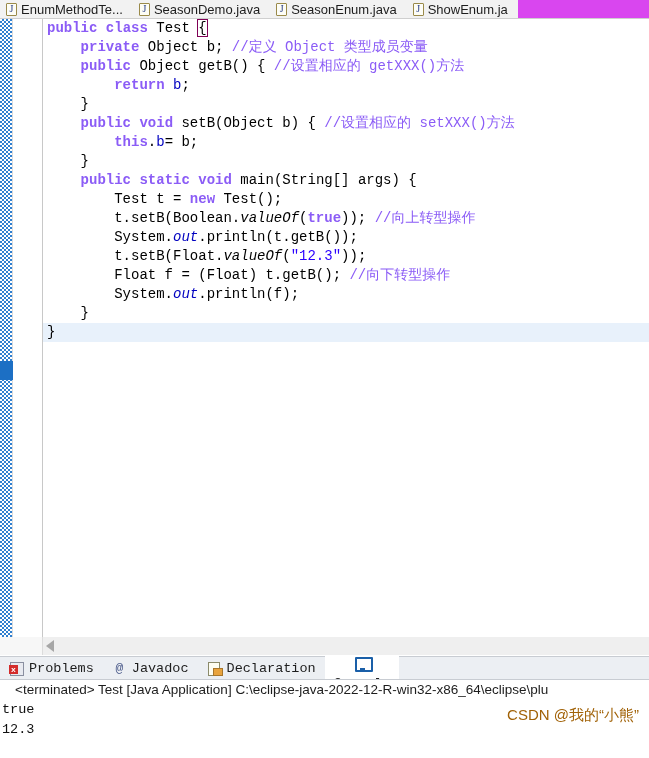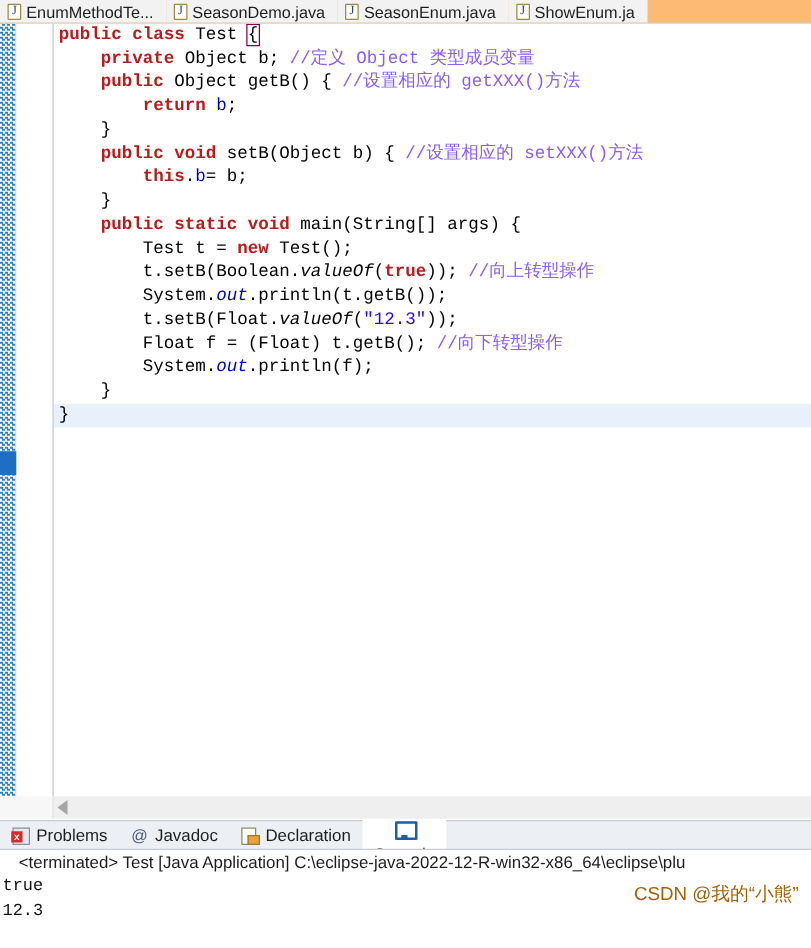--- a/index.html
+++ b/index.html
@@ -8,21 +8,21 @@
     width: 649px; height: 758px;
     overflow: hidden;
     background: #ffffff;
     font-family: "Liberation Sans", sans-serif;
   }
   #app { position: relative; width: 649px; height: 758px; background: #ffffff; }
 
   
   .tabbar {
     position: absolute; left: 0; top: 0; width: 649px; height: 19px;
-    background: #fdba74;
+    background: #d946ef;
     border-bottom: 1px solid #cfcfcf;
     display: flex; align-items: center;
     overflow: hidden;
     text-align: right;
   }
   .tab {
     display: flex; align-items: center; gap: 4px;
     height: 19px; padding: 0 10px 0 6px;
     font-size: 13px; color: #1d1d1d; white-space: nowrap;
     background: #f2f2f2;
@@ -68,21 +68,21 @@
     font-family: "Liberation Mono", monospace;
     font-size: 14px;
     white-space: pre;
     color: #000000;
   }
   .row.cur { background: #e8f1fb; }
 
   .codetext { padding-left: 4px; }
 
   
-  .kw   { color: #b91c1c; font-weight: bold; }
+  .kw   { color: #8b5cf6; font-weight: bold; }
   .cmt  { color: #8b5cf6; }
   .str  { color: #2a00ff; }
   .fld  { color: #0000c0; }
   .sfld { color: #0000c0; font-weight: normal; font-style: italic; }
   .smth { font-style: italic; }
   .brk  { outline: 1px solid #7f0055; }
 
   
   .hscroll {
     position: absolute; left: 0; top: 637px; width: 649px; height: 18px;
@@ -105,21 +105,21 @@
   
   .viewtabs {
     position: absolute; left: 0; top: 656px; width: 649px; height: 24px;
     background: #eceff3;
     border-top: 1px solid #c8ccd2;
     display: flex; align-items: flex-end;
   }
   .vtab {
     display: flex; align-items: center; gap: 5px;
     height: 24px; padding: 0 9px;
-    font-size: 13.5px; color: #1d1d1d; white-space: nowrap;
+    font-size: 13.5px; color: #1d1d1d; white-space: nowrap; font-family: Liberation Mono, monospace;
   }
   .vtab.active { background: #ffffff; flex-direction: column; }
   .vt-close {
     margin-left: 5px; font-size: 13px; color: #4a4a4a; line-height: 1;
   }
   .ic { width: 15px; height: 15px; position: relative; flex: 0 0 15px; }
   
   .ic-problems::before {
     content: ""; position: absolute; left: 1px; top: 1px;
     width: 12px; height: 12px; background: #e8eaf0; border: 1px solid #8a8fa0;

